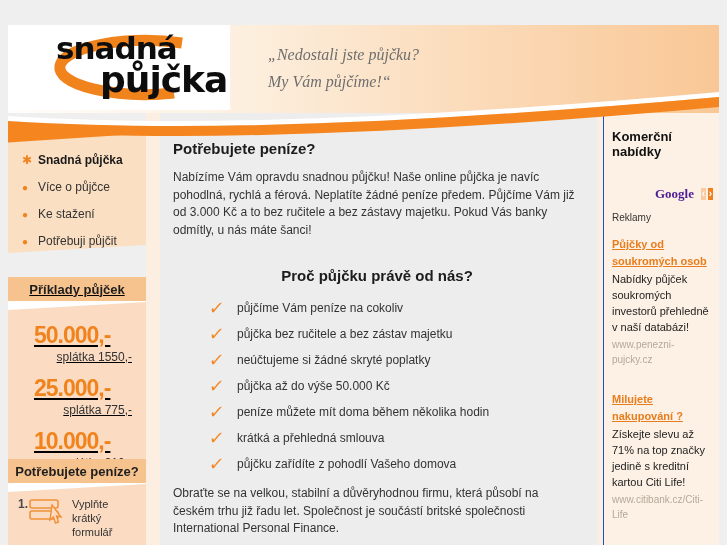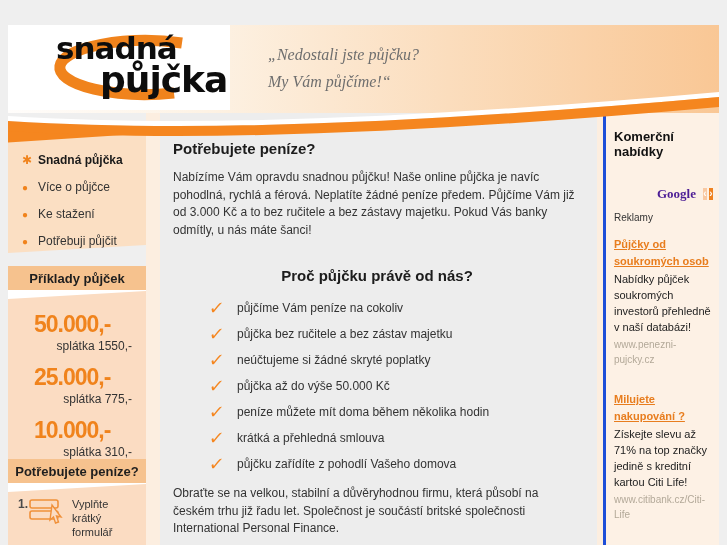--- a/index.html
+++ b/index.html
@@ -26,21 +26,21 @@
   .nav-list{list-style:none;margin:0;padding:10px 0 0 14px;}
   .nav-item{display:flex;align-items:center;margin-bottom:13px;font-size:12px;color:#333;cursor:pointer;}
   .nav-item .bullet{color:#f0831c;width:16px;font-size:10px;}
   .nav-item.active{font-weight:bold;color:#1a1a1a;}
   .nav-item.active .bullet{font-size:12px;}
 
   .sidebox{position:absolute;left:8px;width:138px;background:#ffffff;}
   .sidebox-bar{height:24px;background:#f6c28e;color:#1e1e1e;font-size:13px;font-weight:bold;
     display:flex;align-items:center;justify-content:center;}
   .sidebox-body{background:#fbdcc2;clip-path:polygon(0 9px,100% 1px,100% 100%,0 100%);}
-  .examples-box{top:266px;height:182px;}
+  .examples-box{top:277px;height:182px;text-decoration:underline;}
   .examples-body{padding:22px 0 10px 0;min-height:150px;box-sizing:border-box;}
   .amount{color:#f0831c;font-size:23px;font-weight:bold;letter-spacing:-1px;padding-left:26px;line-height:25px;}
   .payment{color:#333;font-size:12px;text-align:right;padding-right:14px;margin:2px 0 12px 0;}
 
   .steps-box{top:459px;height:92px;}
   .steps-body{padding:12px 0 0 0;min-height:60px;box-sizing:border-box;}
   .step-row{display:flex;align-items:flex-start;padding:0 6px 6px 10px;}
   .step-num{font-size:12px;font-weight:bold;color:#4a4a4a;width:16px;padding-top:2px;}
   .step-icon{width:44px;flex:0 0 44px;}
   .step-label{font-size:11px;color:#333;line-height:14px;padding-top:2px;}
@@ -52,21 +52,21 @@
     box-sizing:border-box;padding:27px 16px 0 13px;}
   .main-h{font-size:15px;font-weight:bold;color:#1c1c1c;margin:0 0 12px 0;}
   .main-h2{font-size:15px;font-weight:bold;color:#1c1c1c;margin:28px 0 11px 0;text-align:center;}
   .main-p{font-size:12px;color:#333;line-height:17.5px;margin:0 0 11px 0;}
   .benefits{list-style:none;margin:0 0 8px 0;padding:0;}
   .benefit{display:flex;align-items:center;height:26px;padding-left:36px;font-size:12px;color:#333;}
   .check{color:#f5861f;font-weight:bold;font-size:18px;width:28px;transform:skewX(-8deg);}
 
   
   .right-col{position:absolute;left:603px;top:113px;width:116px;height:432px;background:#fdf1e5;
-    border-left:3px solid #1d4ed8;box-sizing:border-box;padding:16px 6px 0 8px;}
+    border-left:1px solid #1d4ed8;box-sizing:border-box;padding:16px 6px 0 8px;}
   .ads-title{font-size:13px;font-weight:bold;color:#111;margin:0 0 5px 0;}
   .ads-byline{display:flex;align-items:center;margin-bottom:13px;}
   .byline-prefix{font-size:10px;color:#333;margin-right:4px;margin-top:48px;}
   .byline-brand{font-size:13px;font-weight:bold;color:#4c1d95;font-family:"Liberation Serif",serif;margin-right:5px;}
   .arrow-btn{width:12px;height:12px;font-size:10px;font-weight:bold;color:#fff;display:inline-flex;
     align-items:center;justify-content:center;cursor:pointer;margin-left:2px;line-height:1;}
   .arrow-left{background:#f9c9a2;}
   .arrow-right{background:#ef8220;}
   .ad{margin-bottom:24px;}
   .ad-link{display:block;font-size:11px;font-weight:bold;color:#e87d1e;text-decoration:underline;

